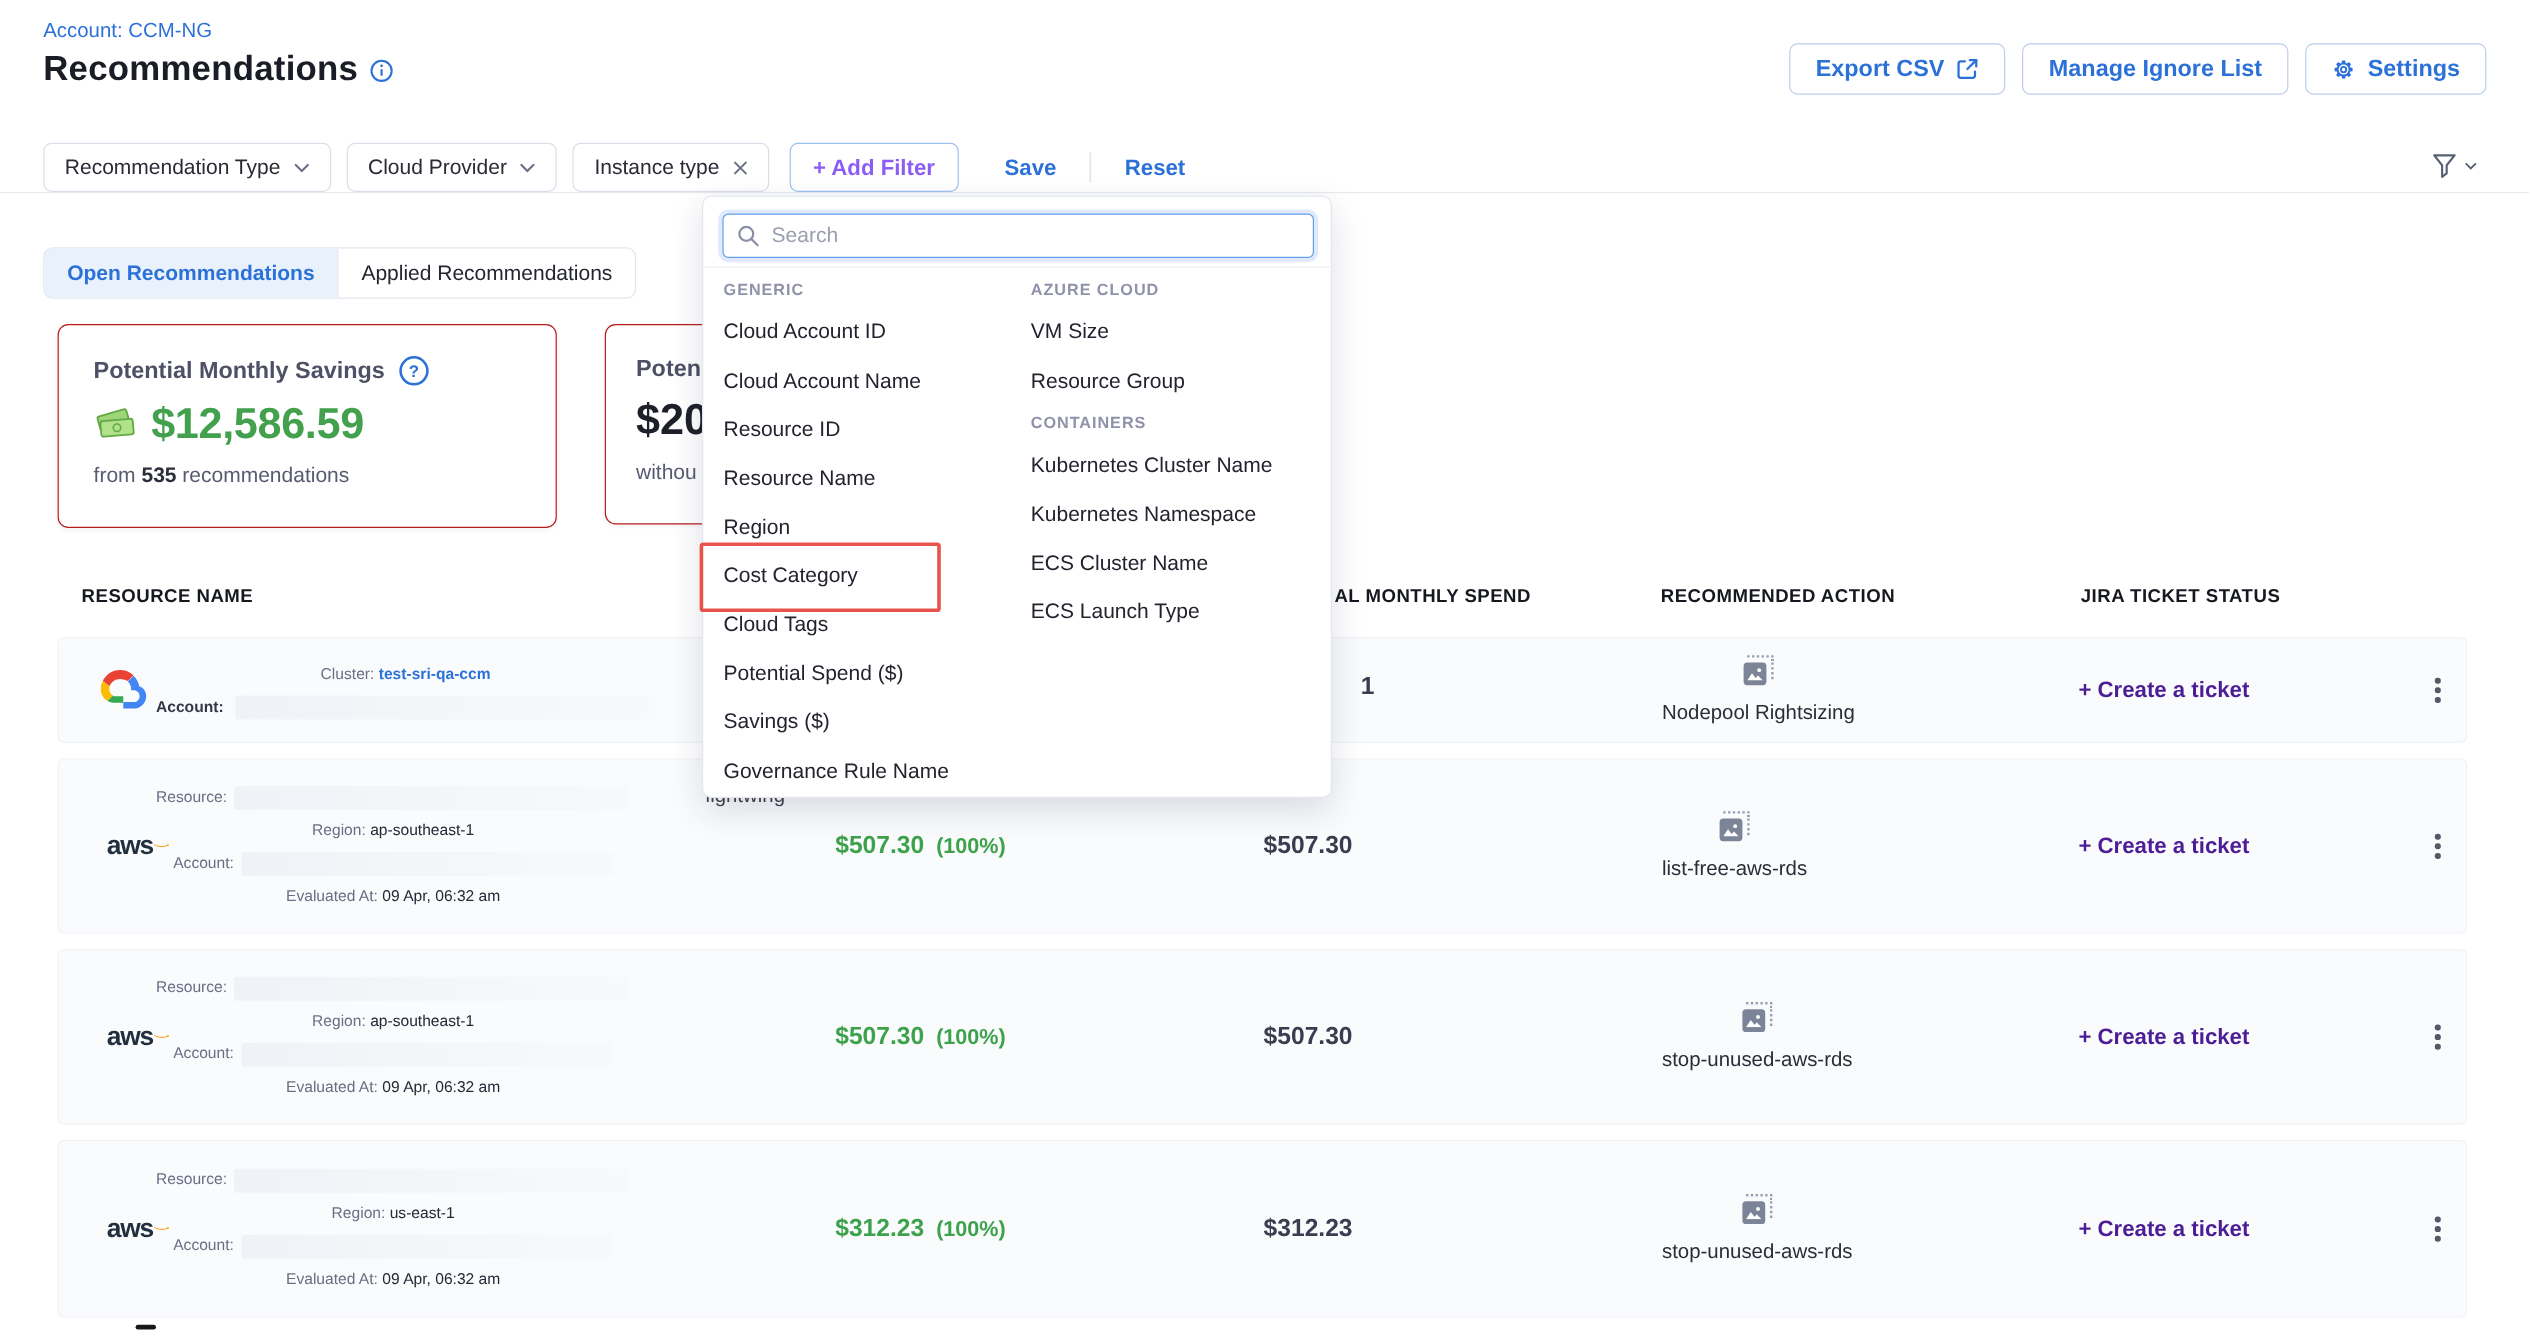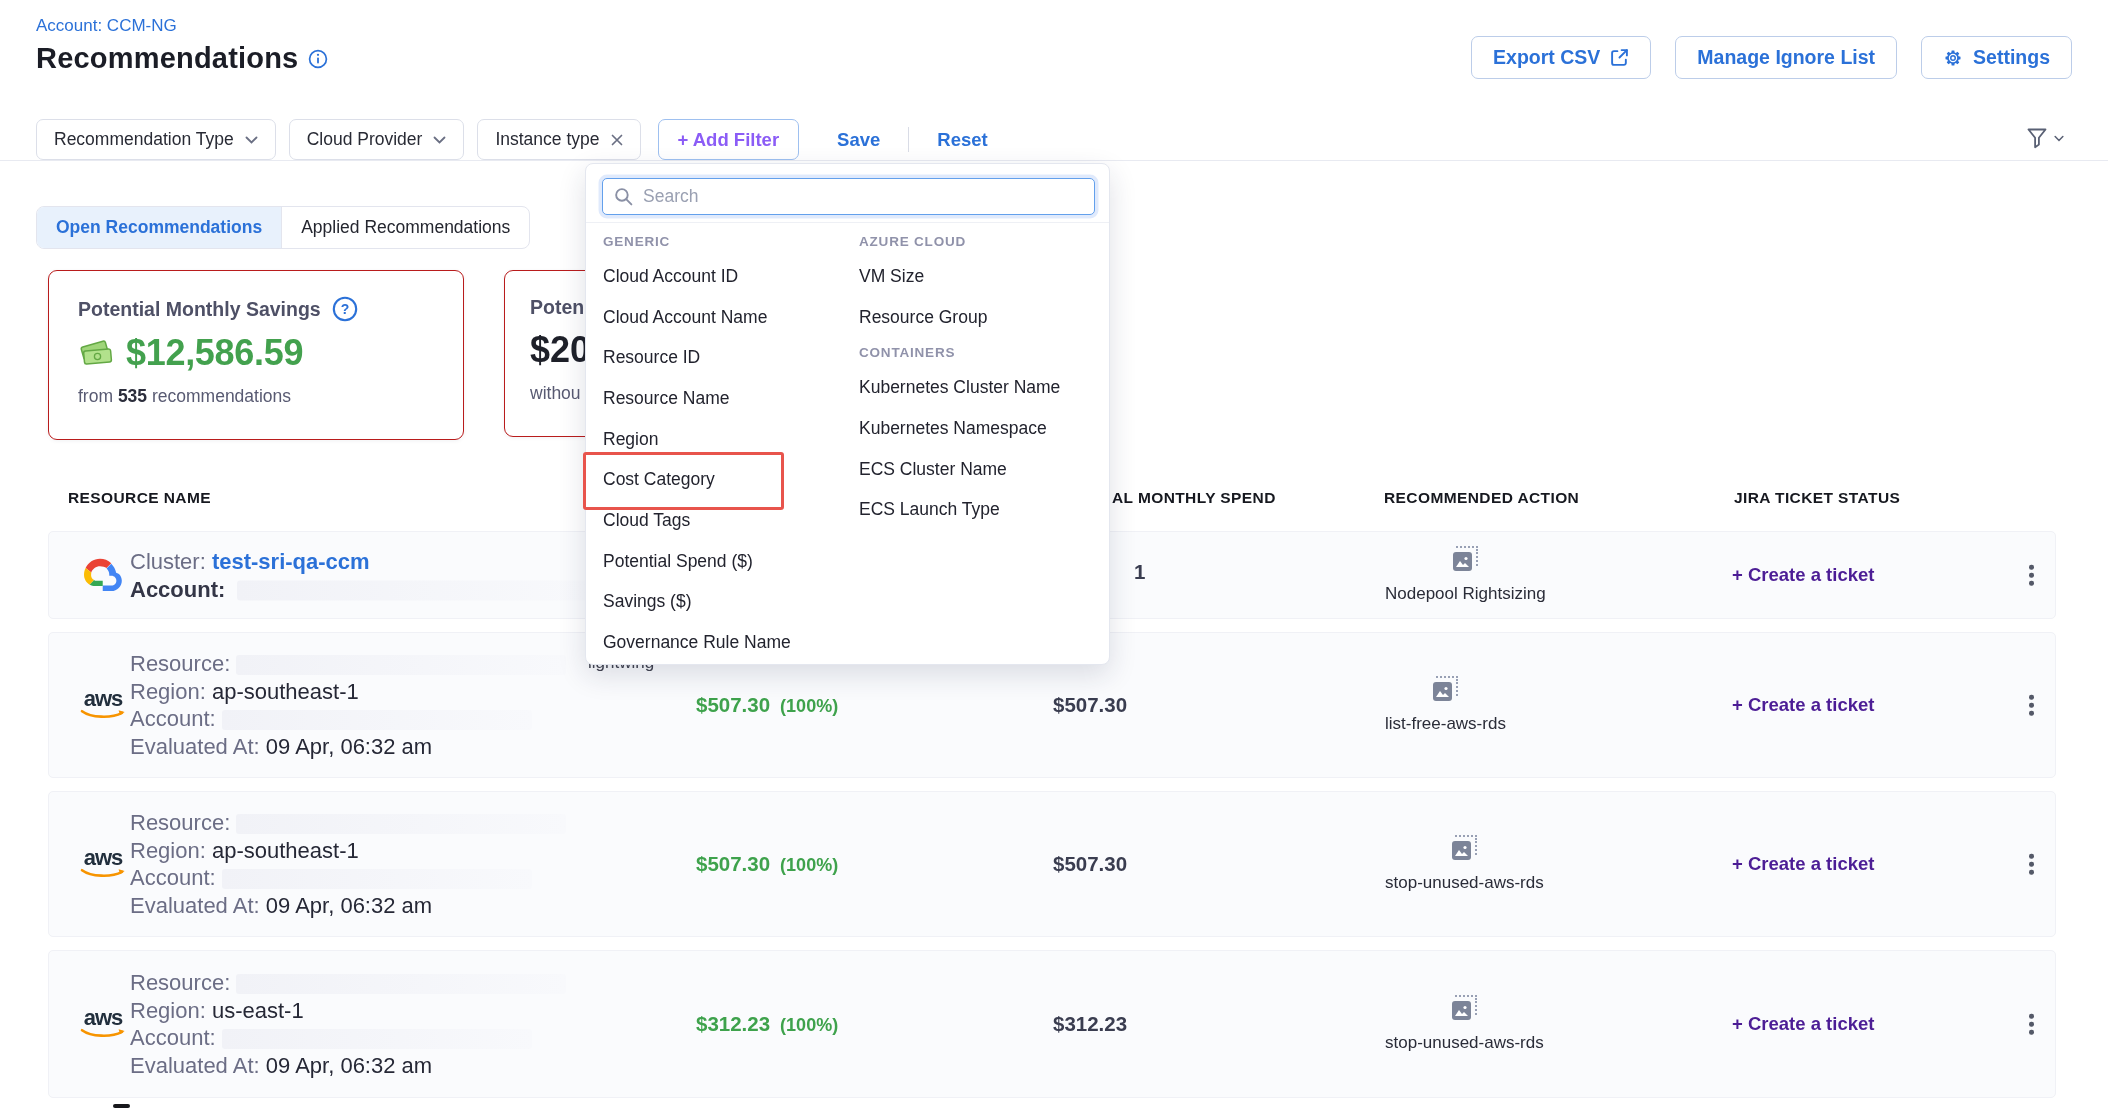--- a/index.html
+++ b/index.html
@@ -4,21 +4,21 @@
 <style>
   * { margin:0; padding:0; box-sizing:border-box; }
   body { background:#fff; }
   .stage{ position:relative; width:2108px; height:1114px; background:#ffffff;
           font-family:"Liberation Sans", sans-serif; overflow:hidden; color:#1c1e27;}
 
   
   .breadcrumb{ position:absolute; left:36px; top:16px; font-size:17px; color:#2b71d8; cursor:pointer;}
   .title-row{ position:absolute; left:36px; top:42px; display:flex; align-items:center; gap:10px;}
   .page-title{ font-size:29px; font-weight:800; color:#1b1d26; letter-spacing:.2px;}
-  .hdr-actions{ position:absolute; top:36px; right:36px; display:flex; gap:24px;align-items:flex-end;}
+  .hdr-actions{ position:absolute; top:36px; right:36px; display:flex; gap:14px;align-items:flex-end;}
   .btn{ display:flex; align-items:center; gap:10px; height:43px; padding:0 21px;
         border:1.6px solid #bccde9; border-radius:7px; background:#fff; color:#2b71d8;
         font-weight:700; font-size:19.5px; cursor:pointer; white-space:nowrap;}
 
   
   .filterbar{ position:absolute; left:36px; top:119px; display:flex; align-items:center; gap:13px;}
   .chip{ display:flex; align-items:center; gap:11px; height:41px; padding:0 17px;
          border:1px solid #dcdfe9; border-radius:7px; background:#fff; font-size:17.5px; color:#282a34; cursor:pointer;}
   .addfilter{ height:41px; padding:0 19px; border:1.6px solid #9ec0f0; border-radius:7px;
               color:#8b5cf6; font-weight:700; font-size:18.5px; display:flex; align-items:center;
@@ -50,24 +50,24 @@
 
   
   .thead-label{ position:absolute; top:489px; font-size:15.5px; font-weight:700; color:#16181f; letter-spacing:.4px;}
   .th-resource{ left:68px;} .th-spend{ left:1112px;} .th-action{ left:1384px;} .th-jira{ left:1734px;}
 
   .row{ position:absolute; left:48px; width:2008px; background:#fafbfd; border:1px solid #f0f1f6; border-radius:5px;}
   .row1{ top:531px; height:88px;} .row2{ top:632px; height:146px;}
   .row3{ top:791px; height:146px;} .row4{ top:950px; height:148px;}
 
   .provider{ position:absolute; left:28px; top:50%; transform:translateY(-50%);}
-  .aws-logo{ display:flex; flex-direction:column; align-items:center; width:52px;}
+  .aws-logo{ display:flex; align-items:center; width:52px;margin-left:12px;}
   .aws-word{ font-size:22px; font-weight:800; color:#222f3d; letter-spacing:-1px; line-height:20px;}
   .rlines{ position:absolute; left:81px; top:50%; transform:translateY(-50%);
-           font-size:22px; line-height:27.5px; white-space:nowrap;}
+           font-size:13px; line-height:27.5px; white-space:nowrap;text-align:center;}
   .lab{ color:#6b6d85;} .val{ color:#262836;}
   .lab-bold{ color:#343647; font-weight:700;}
   .link-val{ color:#2b71d8; font-weight:600; cursor:pointer;}
   .redact{ display:inline-block; vertical-align:middle; height:20px; border-radius:3px;
            background:linear-gradient(90deg,#f1f2f7,#f8f9fc); margin-left:6px;}
   .w350{ width:350px;} .w330{ width:330px;} .w310{ width:310px;}
 
   .savings-cell{ position:absolute; left:647px; top:50%; transform:translateY(-50%);
                  display:flex; align-items:baseline; gap:10px;}
   .savings-amt{ font-size:20.5px; font-weight:800; color:#3ea24c;}

